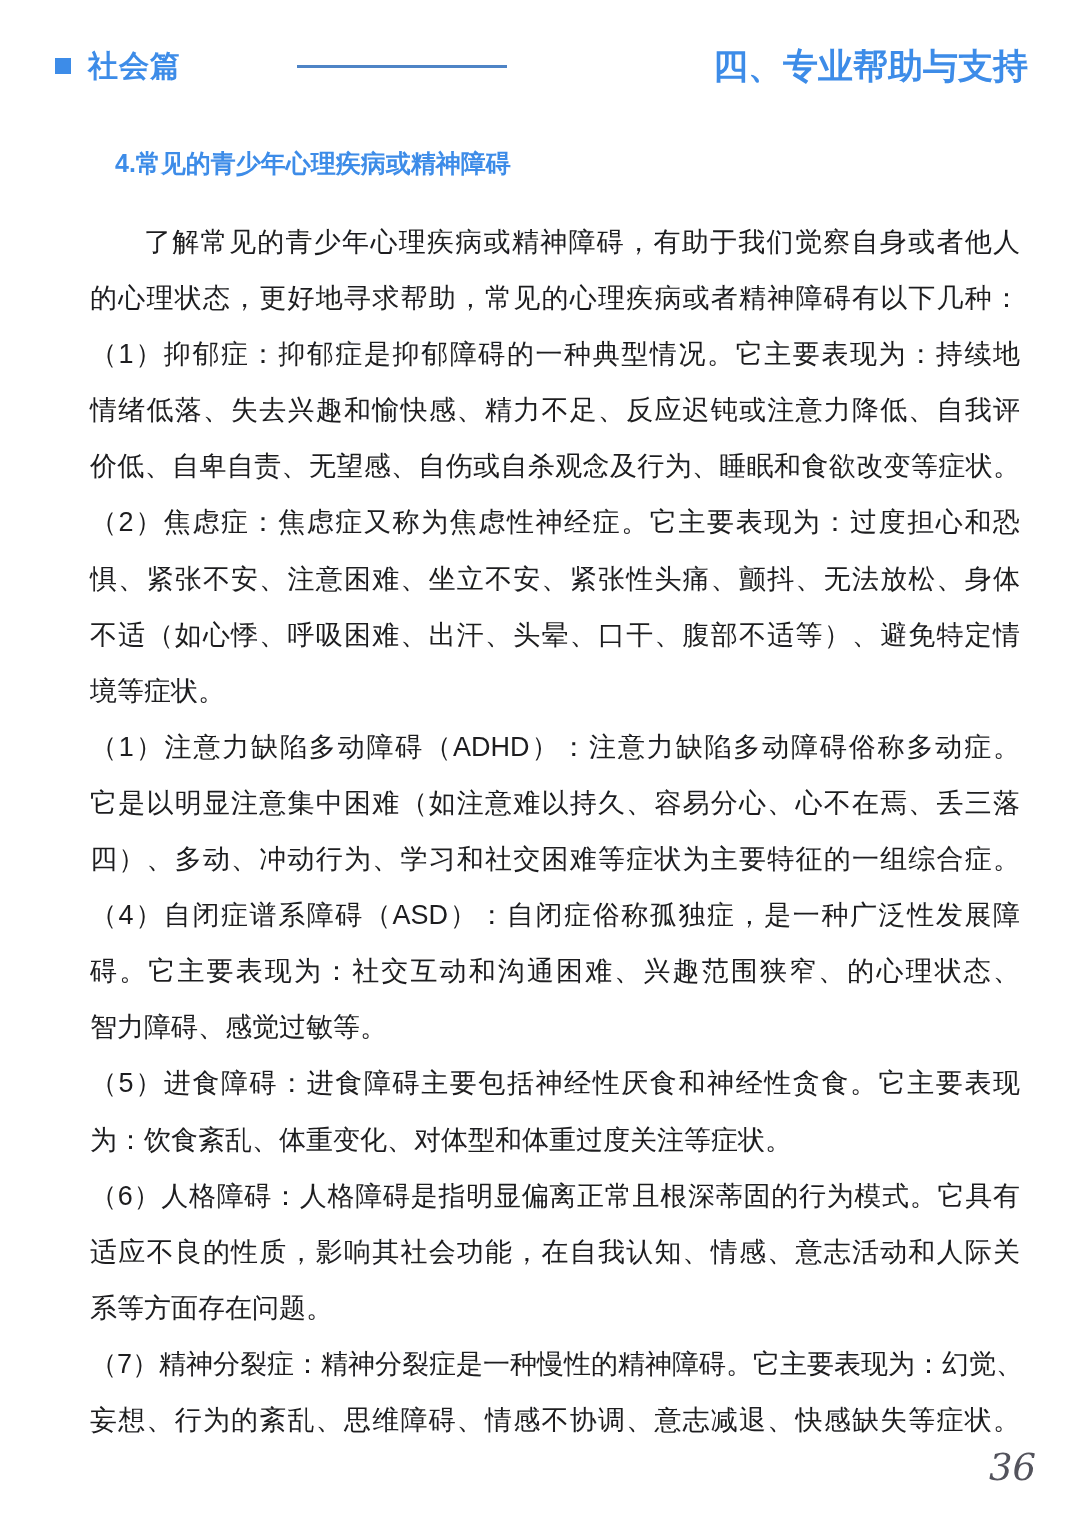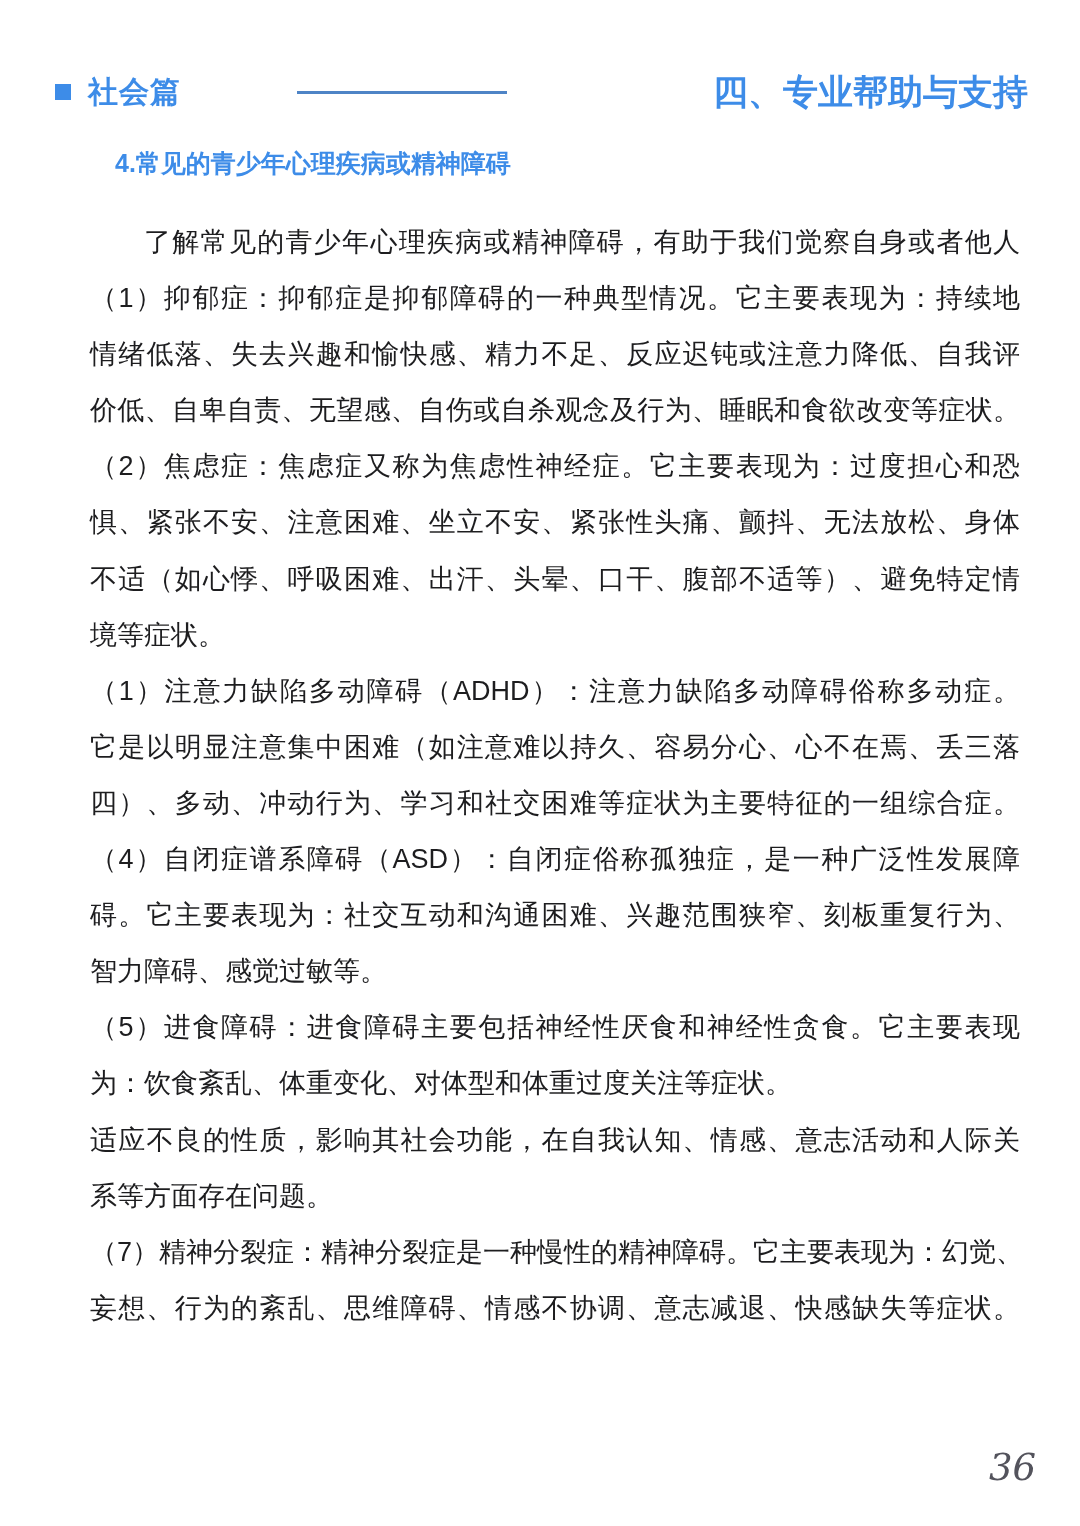--- a/index.html
+++ b/index.html
@@ -13,21 +13,20 @@
   }
   
   .header {
     position: absolute;
     top: 50px;
     left: 55px;
     right: 52px;
     height: 32px;
     display: flex;
     align-items: center;
-    margin-top: 26px;
   }
   .bullet {
     width: 16px;
     height: 16px;
     background: var(--accent_blue, #3d8ce8);
     flex: 0 0 auto;
     margin-right: 17px;
   }
   .header-left {
     font-size: 30px;
@@ -106,35 +105,37 @@
     <span class="bullet"></span>
     <span class="header-left">社会篇</span>
     <span class="header-rule"></span>
     <span class="header-right">四、专业帮助与支持</span>
   </div>
 
   <h1 class="title">4.常见的青少年心理疾病或精神障碍</h1>
 
   <div class="body-text" id="body-lines">
       <div class="line indent">了解常见的青少年心理疾病或精神障碍，有助于我们觉察自身或者他人</div>
+      <div class="line">的心理状态，更好地寻求帮助，常见的心理疾病或者精神障碍有以下几种：</div>
       <div class="line">（1）抑郁症：抑郁症是抑郁障碍的一种典型情况。它主要表现为：持续地</div>
       <div class="line">情绪低落、失去兴趣和愉快感、精力不足、反应迟钝或注意力降低、自我评</div>
       <div class="line">价低、自卑自责、无望感、自伤或自杀观念及行为、睡眠和食欲改变等症状。</div>
       <div class="line">（2）焦虑症：焦虑症又称为焦虑性神经症。它主要表现为：过度担心和恐</div>
       <div class="line">惧、紧张不安、注意困难、坐立不安、紧张性头痛、颤抖、无法放松、身体</div>
       <div class="line">不适（如心悸、呼吸困难、出汗、头晕、口干、腹部不适等）、避免特定情</div>
       <div class="line partial">境等症状。</div>
       <div class="line">（1）注意力缺陷多动障碍（ADHD）：注意力缺陷多动障碍俗称多动症。</div>
       <div class="line">它是以明显注意集中困难（如注意难以持久、容易分心、心不在焉、丢三落</div>
       <div class="line">四）、多动、冲动行为、学习和社交困难等症状为主要特征的一组综合症。</div>
       <div class="line">（4）自闭症谱系障碍（ASD）：自闭症俗称孤独症，是一种广泛性发展障</div>
-      <div class="line">碍。它主要表现为：社交互动和沟通困难、兴趣范围狭窄、刻板重复行为、</div>
+      <div class="line">碍。它主要表现为：社交互动和沟通困难、兴趣范围狭窄、的心理状态、</div>
       <div class="line partial">智力障碍、感觉过敏等。</div>
       <div class="line">（5）进食障碍：进食障碍主要包括神经性厌食和神经性贪食。它主要表现</div>
       <div class="line partial">为：饮食紊乱、体重变化、对体型和体重过度关注等症状。</div>
+      <div class="line">（6）人格障碍：人格障碍是指明显偏离正常且根深蒂固的行为模式。它具有</div>
       <div class="line">适应不良的性质，影响其社会功能，在自我认知、情感、意志活动和人际关</div>
       <div class="line partial">系等方面存在问题。</div>
       <div class="line">（7）精神分裂症：精神分裂症是一种慢性的精神障碍。它主要表现为：幻觉、</div>
       <div class="line">妄想、行为的紊乱、思维障碍、情感不协调、意志减退、快感缺失等症状。</div>
     </div>
 
   <div class="page-number">36</div>
 
 </div>
 

